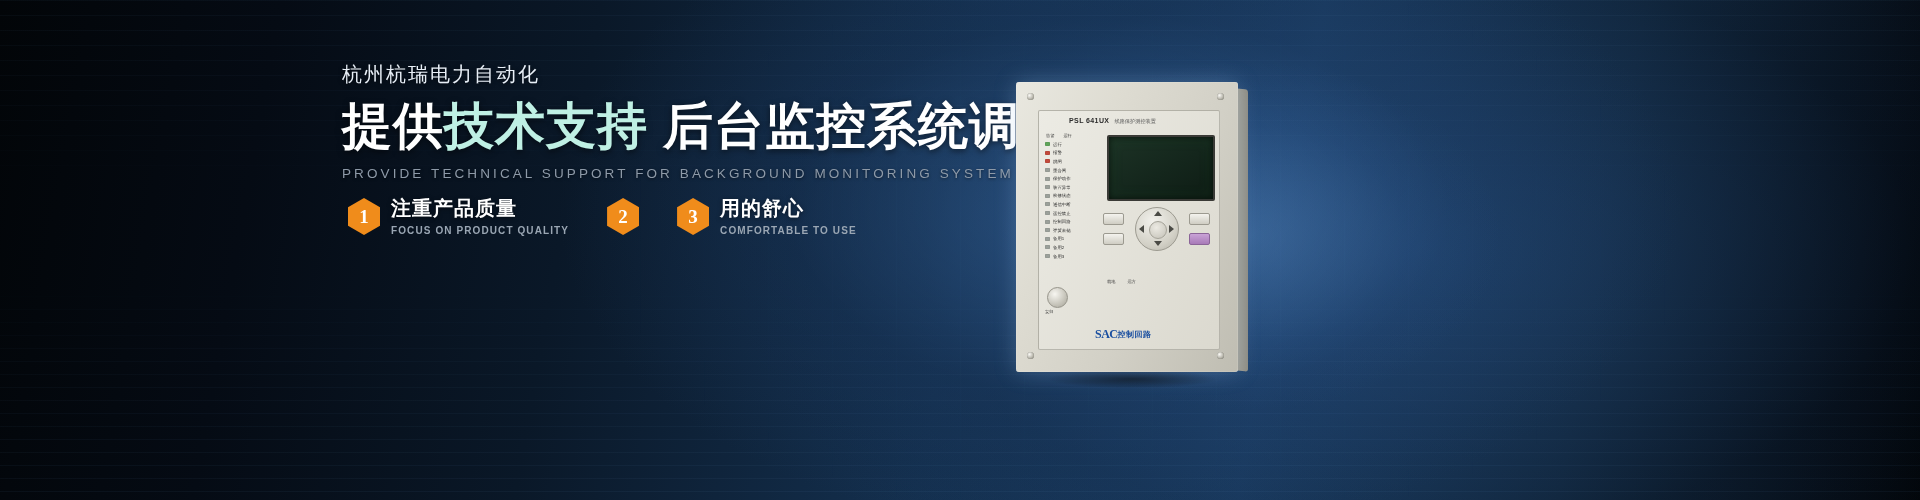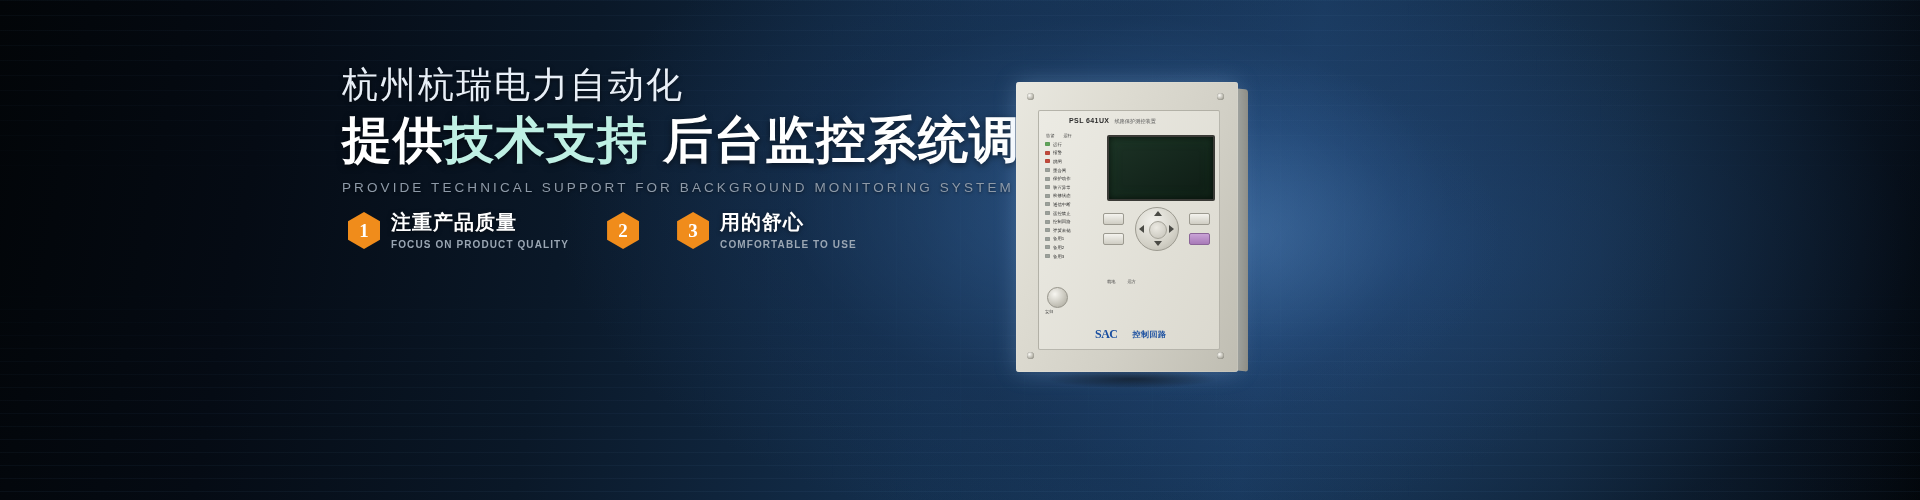--- a/index.html
+++ b/index.html
@@ -44,23 +44,23 @@
   }
   .glow{
     position:absolute;left:900px;top:10px;width:700px;height:470px;
     background:radial-gradient(ellipse 330px 230px at 50% 48%, rgba(120,175,235,0.22) 0%, rgba(60,110,175,0.10) 48%, rgba(0,0,0,0) 76%);
     pointer-events:none;
   }
 
   
   .content{position:absolute;left:342px;top:62px;width:640px;}
   .eyebrow{
-    font-size:36px;color:#e8eff7;letter-spacing:2px;font-weight:400;
+    font-size:20px;color:#e8eff7;letter-spacing:2px;font-weight:400;
     text-shadow:0 1px 4px rgba(0,0,0,0.6);
-    margin:0 0 4px 0;line-height:1.25;
+    margin:0 0 10px 0;line-height:1.25;
   }
   .headline{
     font-size:50px;font-weight:bold;letter-spacing:1px;line-height:1.18;
     margin:0 0 6px 0;white-space:nowrap;
     text-shadow:0 2px 6px rgba(0,0,0,0.55);
   }
   .headline .w{color:#ffffff;}
   .headline .c{color:#bff0e4;}
   .subtitle-en{
     font-size:13.5px;color:#8e9aa8;letter-spacing:3.1px;font-weight:400;
@@ -172,21 +172,21 @@
   .arr.dn{left:18px;top:33px;border-left:4px solid transparent;border-right:4px solid transparent;border-top:5px solid #4a4a45;}
   .arr.lf{left:3px;top:17px;border-top:4px solid transparent;border-bottom:4px solid transparent;border-right:5px solid #4a4a45;}
   .arr.rt{left:33px;top:17px;border-top:4px solid transparent;border-bottom:4px solid transparent;border-left:5px solid #4a4a45;}
   .knob{
     position:absolute;left:8px;top:176px;width:19px;height:19px;border-radius:50%;
     background:radial-gradient(circle at 36% 32%,#f7f6f1,#c6c4ba 60%,#a5a399);
     border:1px solid #96948a;
   }
   .knob-lbl{position:absolute;left:6px;top:198px;font-size:4.2px;color:#3a3a3a;}
   .dev-brand{
-    position:absolute;left:56px;top:216px;display:flex;align-items:center;gap:15px;
+    position:absolute;left:56px;top:216px;display:flex;align-items:center;gap:0;
   }
   .brand-mark{
     font-size:12px;font-weight:bold;color:#1a4fa0;letter-spacing:-0.5px;
     font-family:"Liberation Serif","DejaVu Serif",serif;
   }
   .brand-cn{font-size:8px;color:#1a4fa0;font-weight:bold;letter-spacing:0.5px;}
   .bot-lbls{position:absolute;left:68px;top:168px;display:flex;gap:12px;font-size:4.2px;color:#3a3a3a;}
 </style>
 </head>
 <body>

